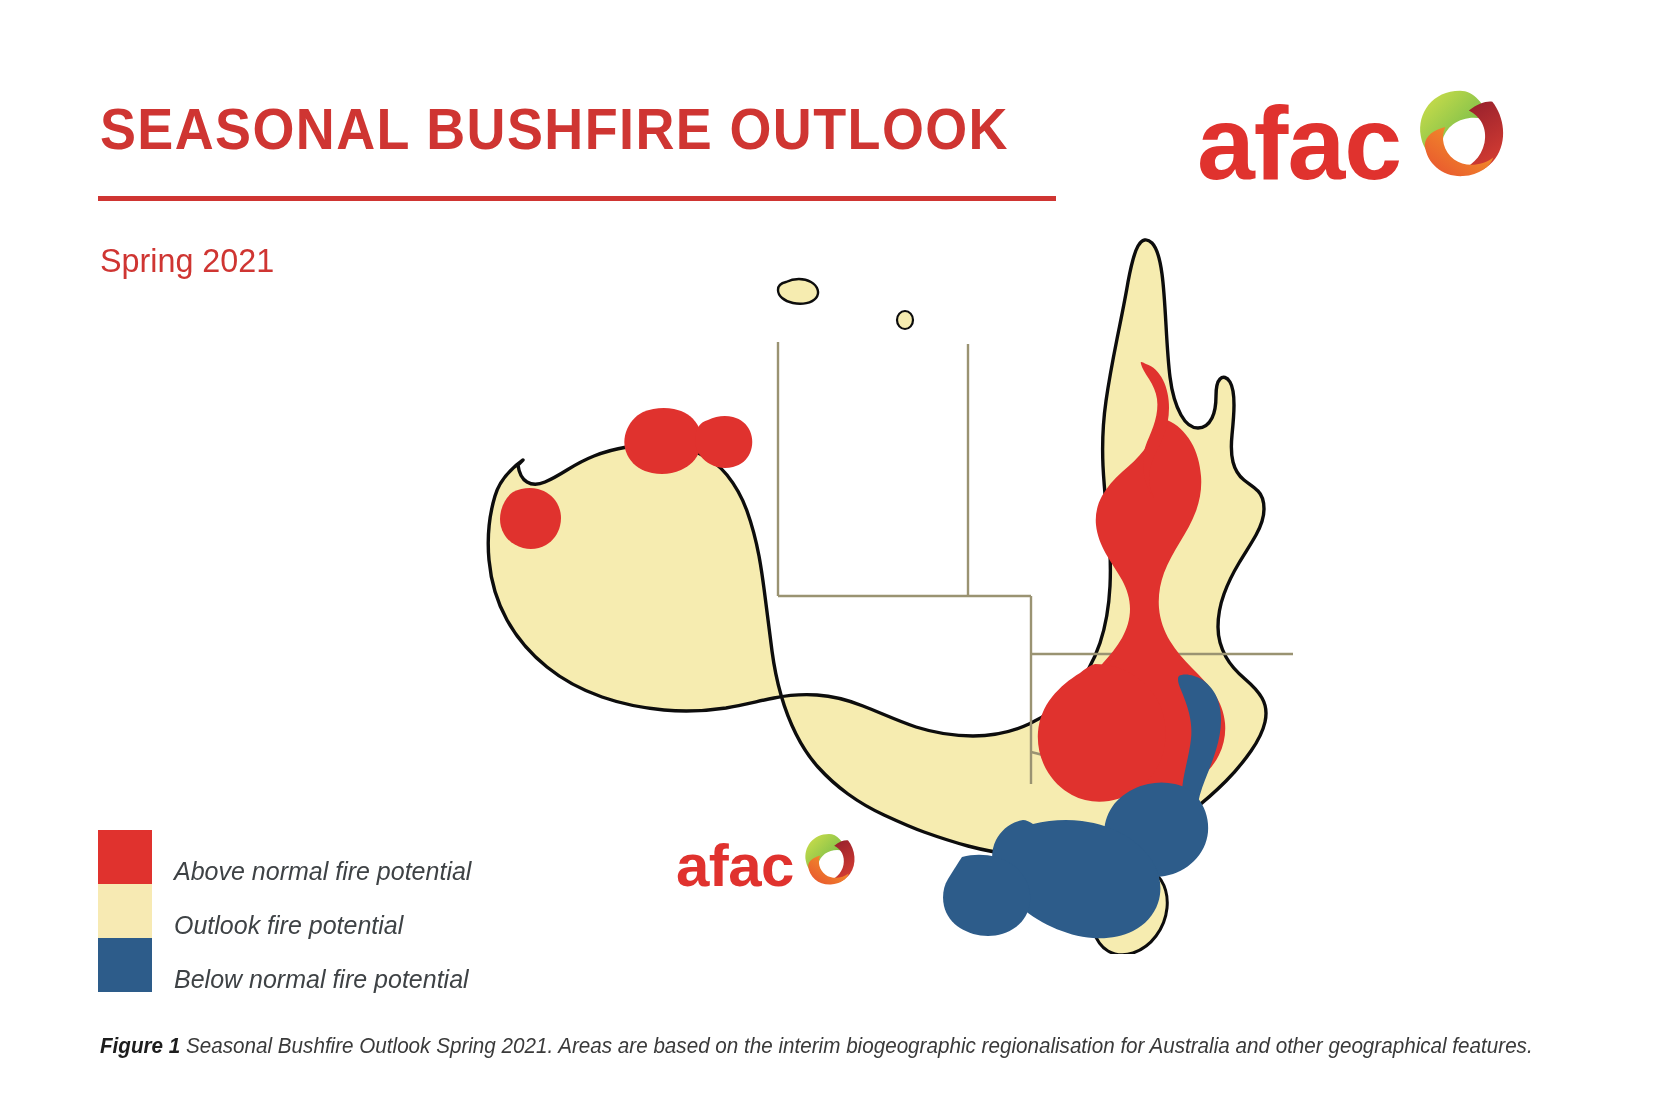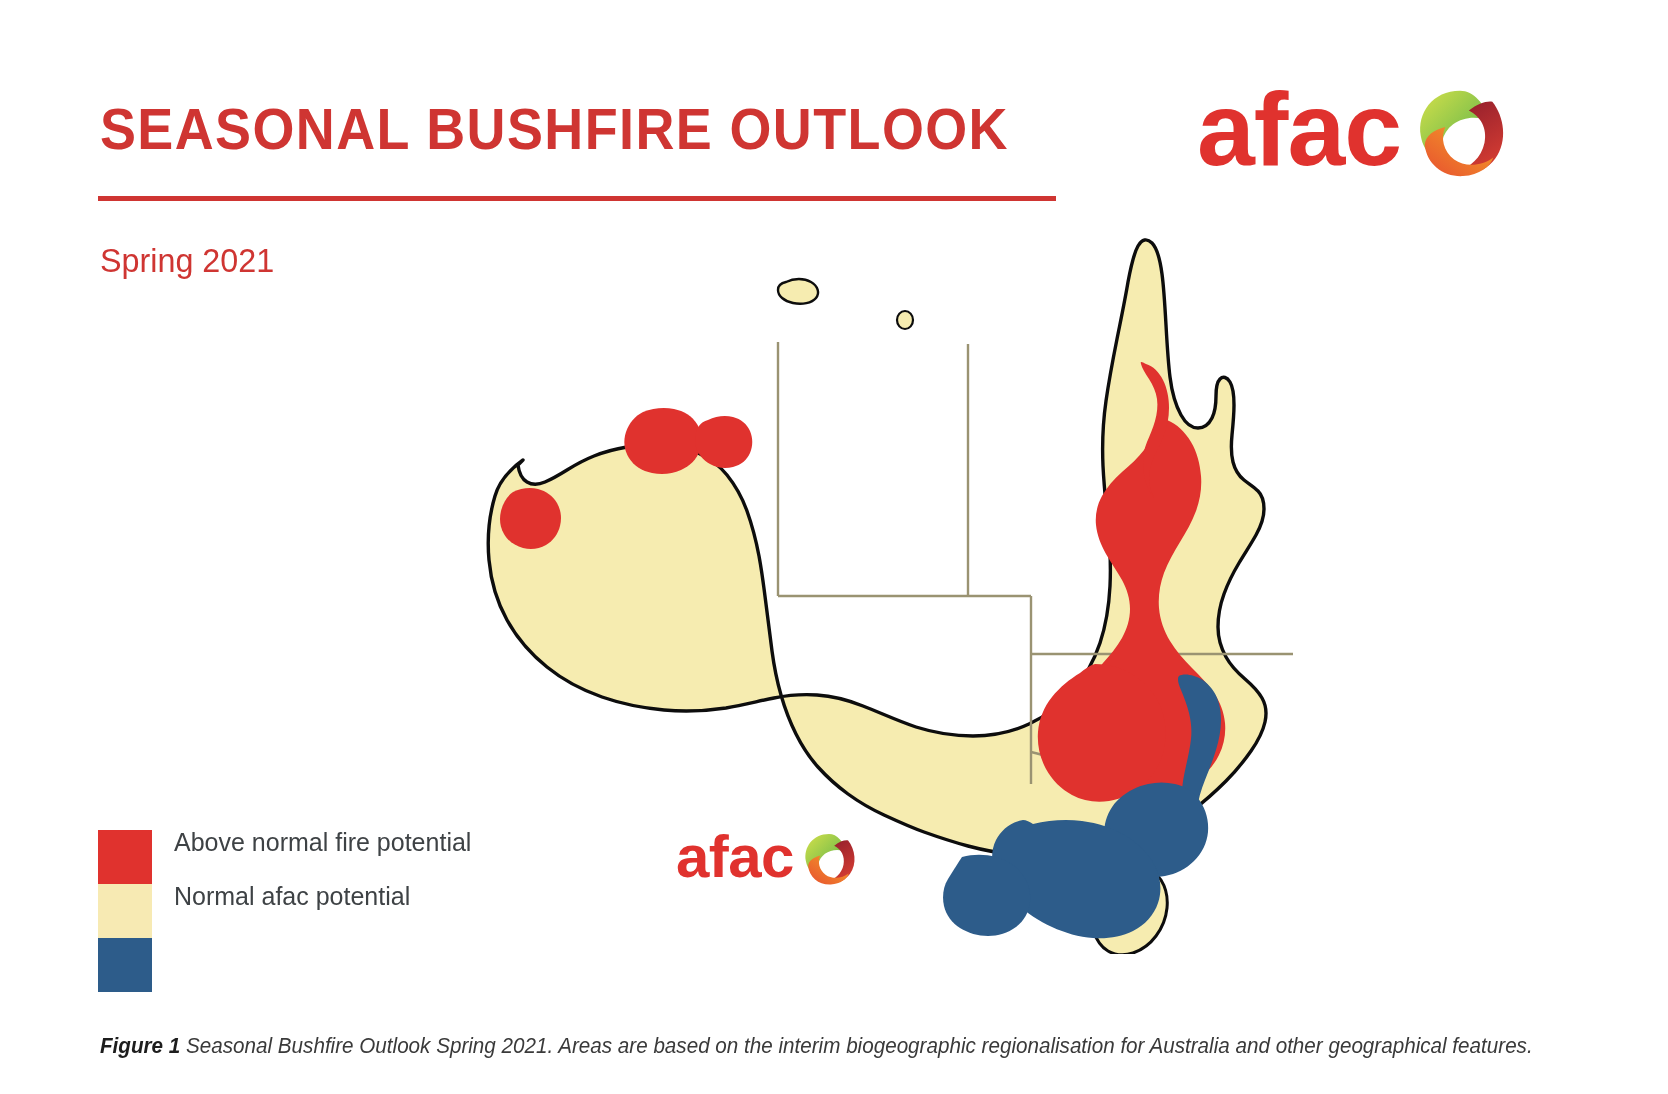--- a/index.html
+++ b/index.html
@@ -30,41 +30,41 @@
     width:958px;height:5px;background:#cf3532;
   }
   .subtitle{
     position:absolute;left:100px;top:213px;
     font-size:34px;color:#cf3532;font-weight:400;
     transform:scaleX(0.95);transform-origin:left center;
     white-space:nowrap;
   }
 
   
-  .logo{position:absolute;display:flex;align-items:flex-start;}
+  .logo{position:absolute;display:flex;align-items:flex-end;}
   .logo-word{
     color:#e0322e;font-weight:700;
     line-height:.75;
     letter-spacing:-0.01em;
   }
   .logo-header{left:1197px;top:62px;}
   .logo-header .logo-word{font-size:104px;}
   .logo-header .logo-mark{width:98px;height:98px;margin-left:10px;margin-top:-6px;}
   .logo-watermark{left:676px;top:806px;}
   .logo-watermark .logo-word{font-size:60px;}
   .logo-watermark .logo-mark{width:58px;height:58px;margin-left:6px;margin-top:-4px;}
   .logo-mark{display:block;}
 
   
   .map-wrap{position:absolute;left:405px;top:196px;width:940px;height:730px;}
   .map-wrap svg{display:block;width:100%;height:100%;}
 
   
   .legend{position:absolute;left:98px;top:802px;}
-  .legend-row{display:flex;align-items:flex-start;height:54px;}
+  .legend-row{display:flex;align-items:flex-end;height:54px;font-style:italic;}
   .swatch{width:54px;height:54px;flex:0 0 54px;}
   .legend-label{
     margin-left:22px;font-size:25px;color:#3e4245;
     white-space:nowrap;line-height:1;
   }
 
   
   .caption{
     position:absolute;left:100px;top:1006px;
     font-size:21.5px;color:#3a3a3a;font-style:italic;
@@ -1822,24 +1822,25 @@
     </svg>
   </div>
 
   <div class="legend">
     <div class="legend-row">
       <span class="swatch" style="background:#e0322e"></span>
       <span class="legend-label">Above normal fire potential</span>
     </div>
     <div class="legend-row">
       <span class="swatch" style="background:#f7eab3"></span>
-      <span class="legend-label">Normal afac potential</span>
+      <span class="legend-label">Outlook fire potential</span>
     </div>
     <div class="legend-row">
       <span class="swatch" style="background:#2d5c8a"></span>
+      <span class="legend-label">Below normal fire potential</span>
     </div>
   </div>
 
   <div class="logo logo-watermark">
     <span class="logo-word">afac</span>
     <span class="logo-mark">
       <svg viewBox="0 0 100 100" xmlns="http://www.w3.org/2000/svg">
         <defs>
           <linearGradient id="gGreen2" x1="0" y1="0" x2="1" y2="1">
             <stop offset="0%" stop-color="#d4e04a"></stop>

